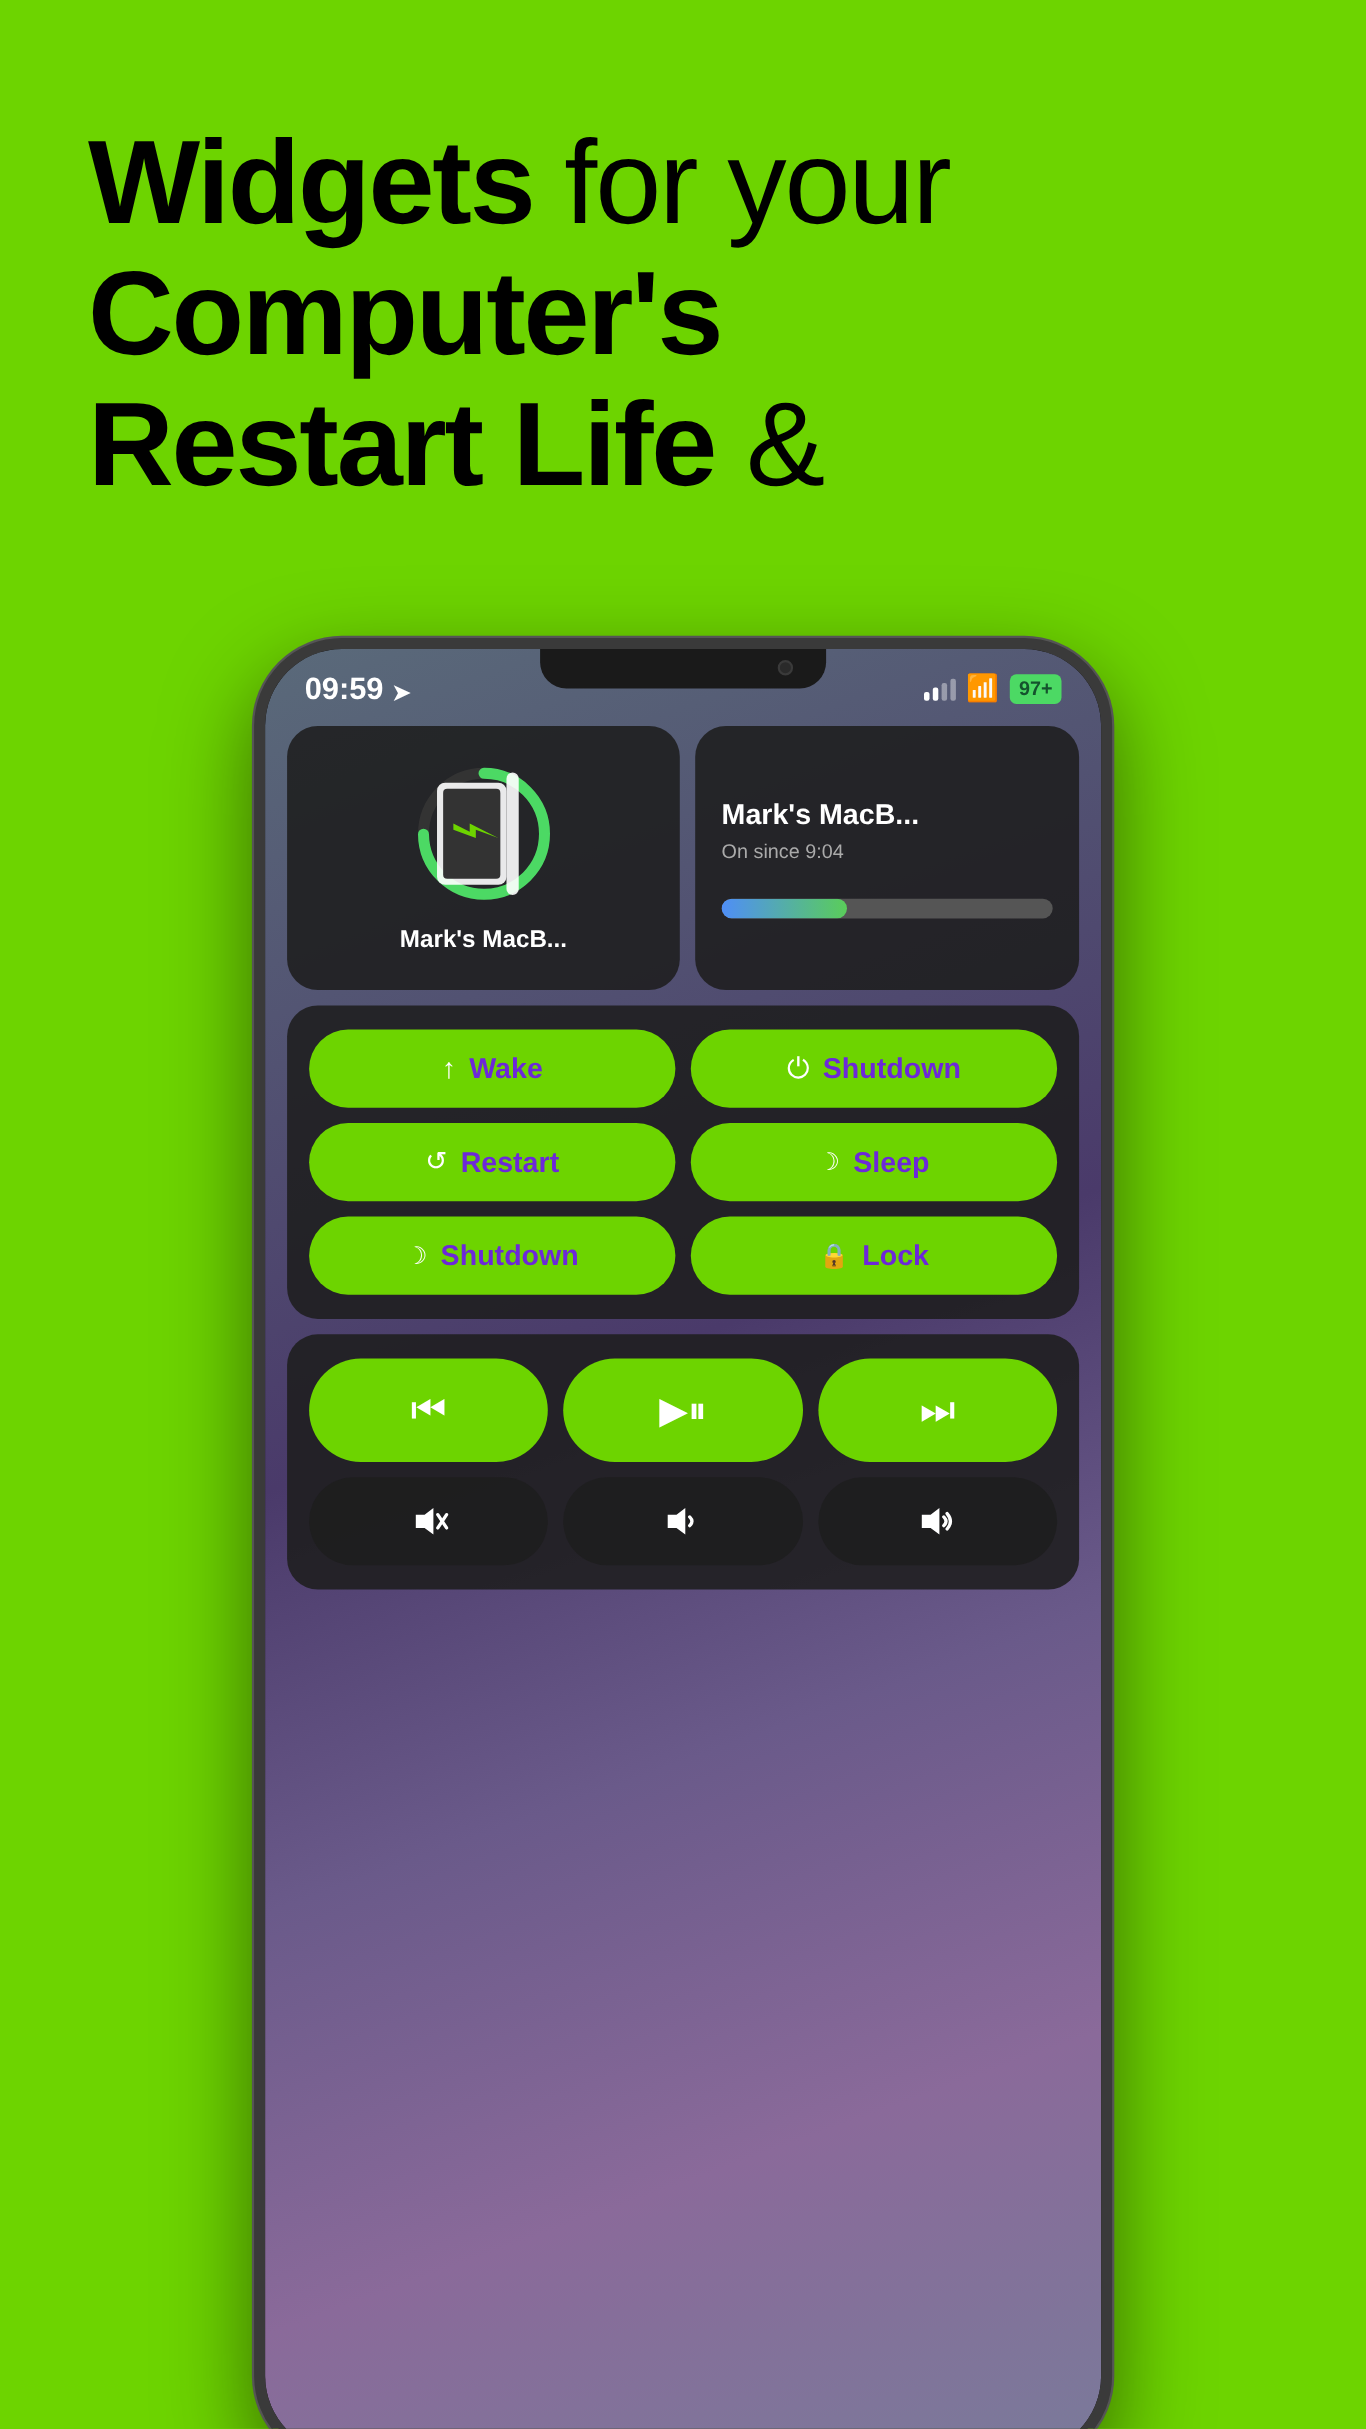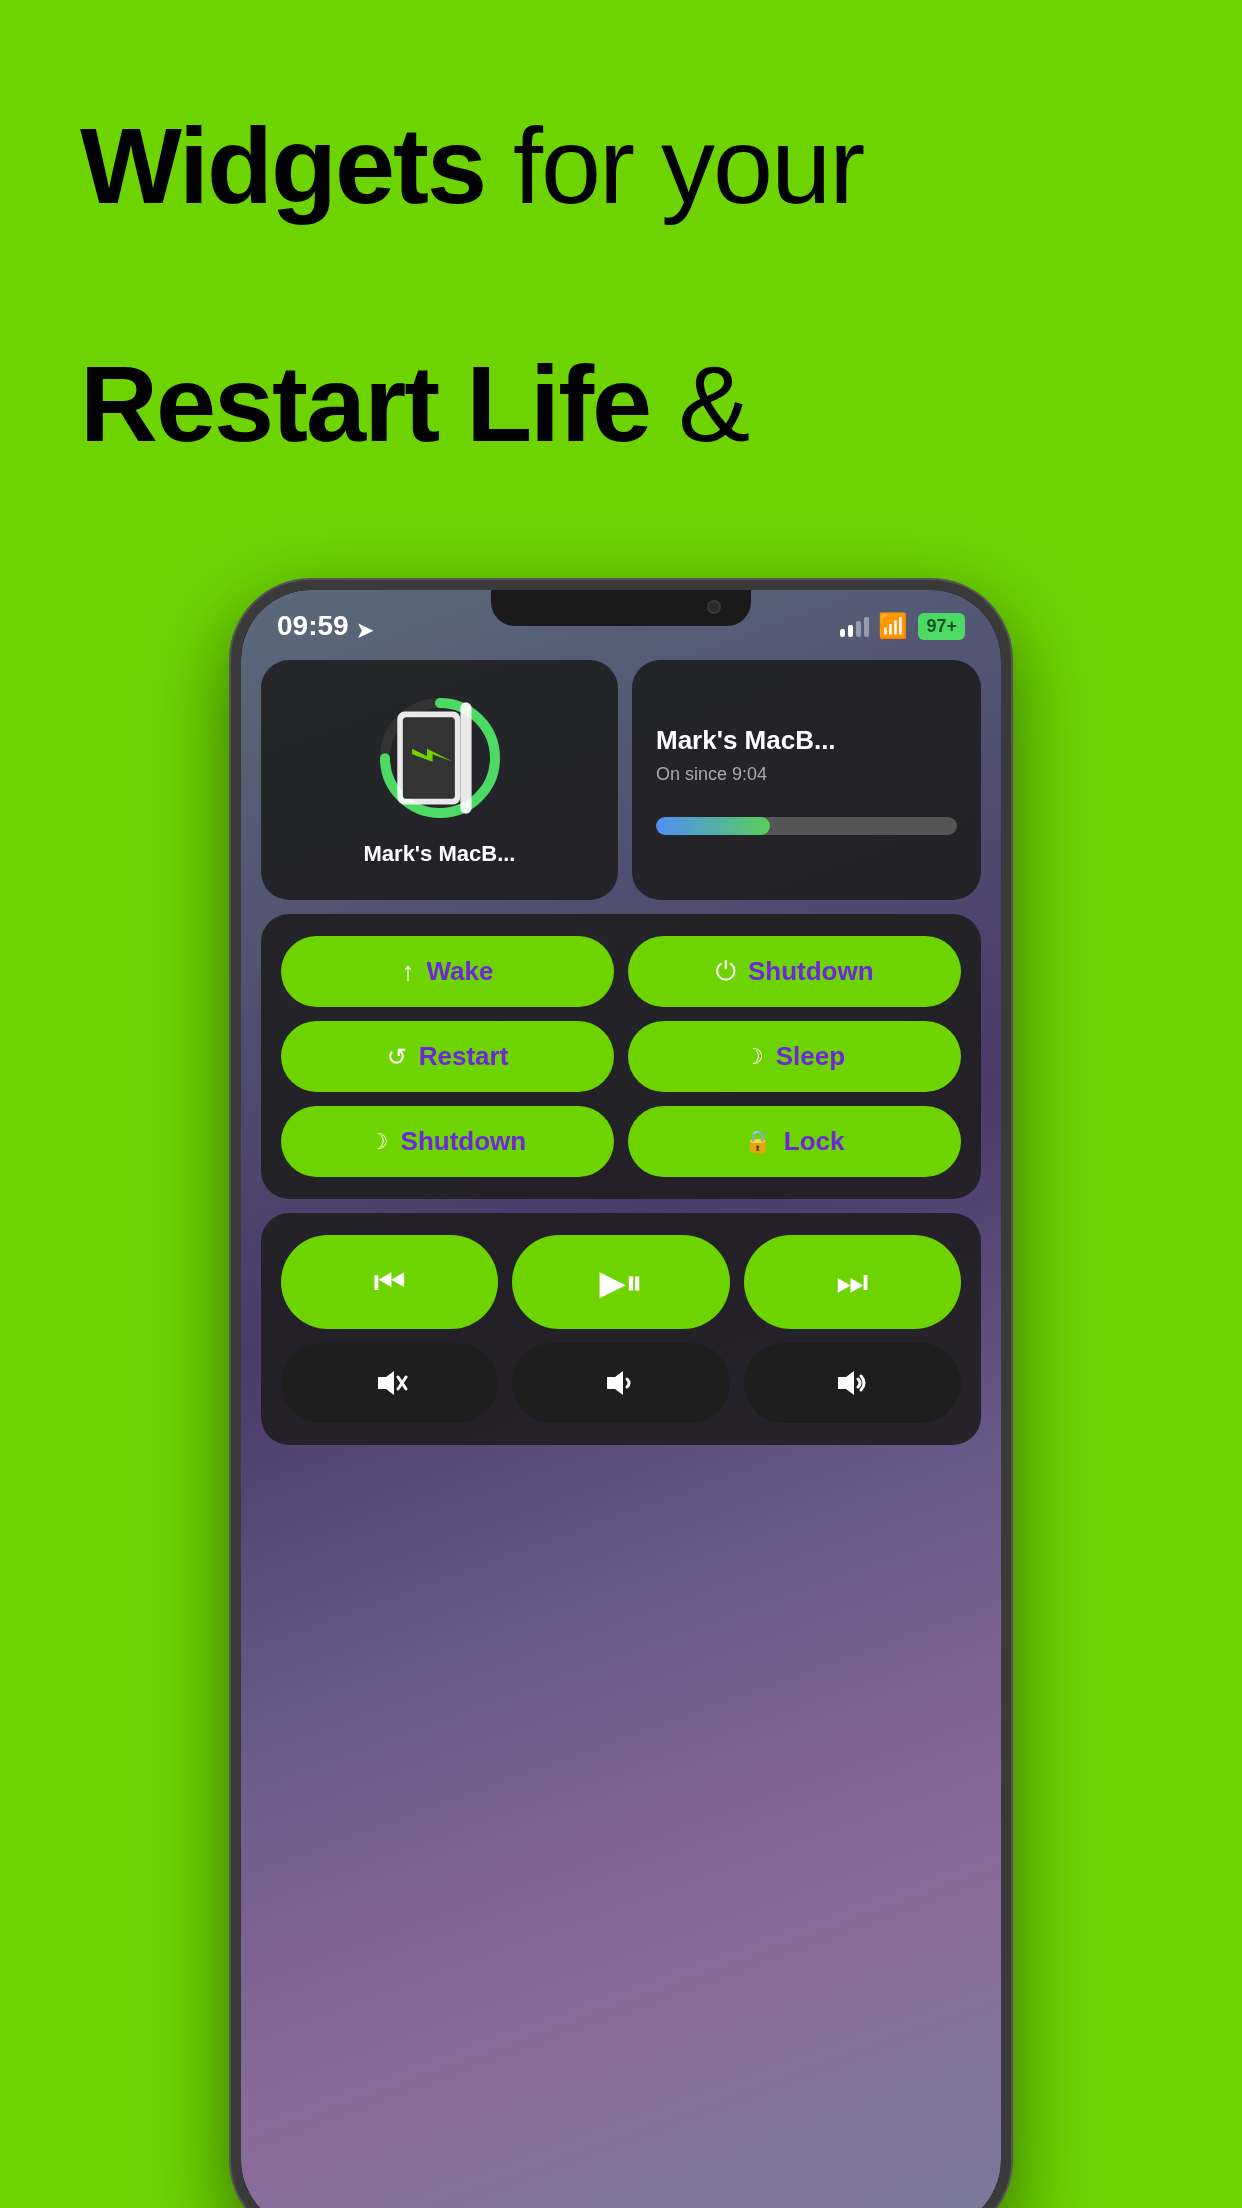--- a/index.html
+++ b/index.html
@@ -343,21 +343,21 @@
       height: 120px;
     }
   </style>
 </head>
 <body>
 
 <div style="position:absolute;top:0;left:0;width:1242px;height:2208px;background:#6dd400;"></div>
 
 <div class="headline">
   <span class="bold">Widgets</span><span class="normal"> for your</span><br>
-  <br>
+  <span class="bold">Computer's</span><br>
   <span class="bold">Restart Life</span><span class="normal"> &amp;</span><br>
 </div>
 
 <div class="phone-frame">
 
   <div class="phone-button-left vol-up"></div>
   <div class="phone-button-left vol-down"></div>
   <div class="phone-button-right"></div>
 
   <div class="phone-screen">

